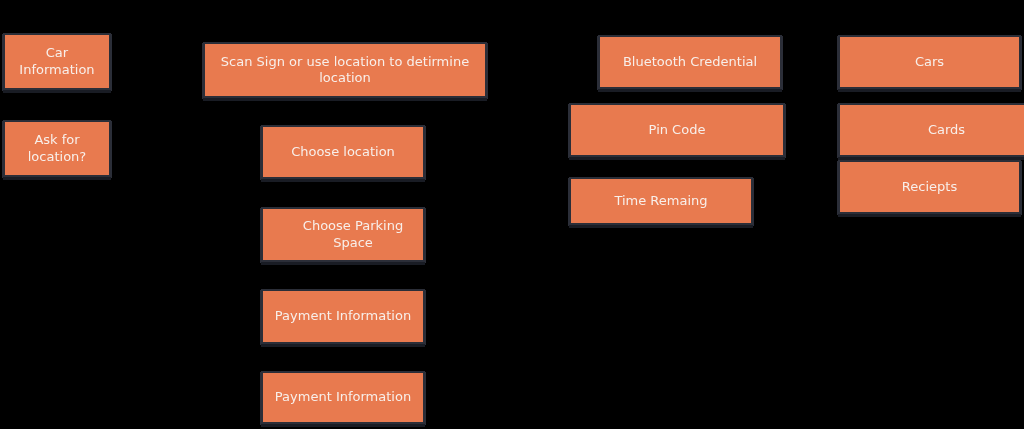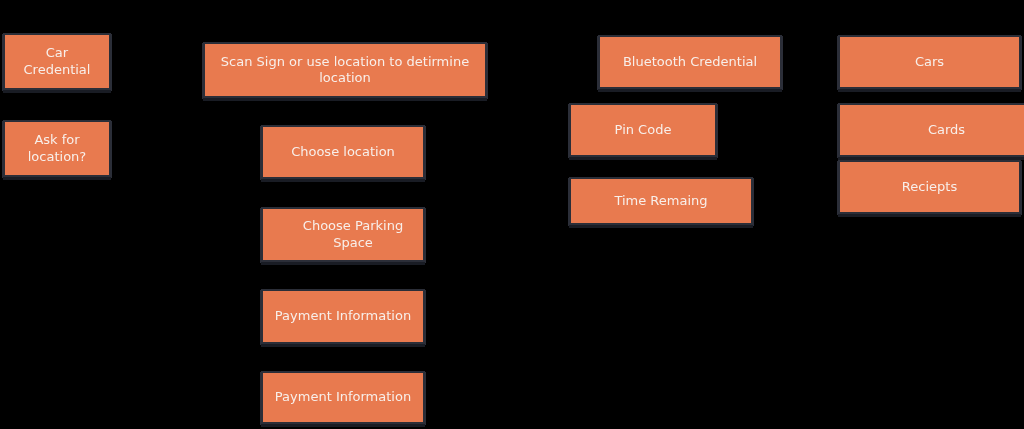--- a/index.html
+++ b/index.html
@@ -36,21 +36,21 @@
     padding: 2px 8px;
     user-select: none;
   }
 </style>
 </head>
 <body>
 
 <div class="canvas">
 
   <div class="node" style="left:3px; top:33px; width:108px; height:57px;">
-    <span class="node-label">Car Credential</span>
+    <span class="node-label">Car Information</span>
   </div>
 
   <div class="node" style="left:3px; top:120px; width:108px; height:57px;">
     <span class="node-label">Ask for location?</span>
   </div>
 
   <div class="node" style="left:203px; top:42px; width:284px; height:56px;">
     <span class="node-label">Scan Sign or use location to detirmine location</span>
   </div>
 
@@ -67,21 +67,21 @@
   </div>
 
   <div class="node" style="left:261px; top:371px; width:164px; height:53px;">
     <span class="node-label">Payment Information</span>
   </div>
 
   <div class="node" style="left:569px; top:35px; width:184px; height:54px;margin-left:29px;">
     <span class="node-label">Bluetooth Credential</span>
   </div>
 
-  <div class="node" style="left:569px; top:103px; width:148px; height:54px;">
+  <div class="node" style="left:569px; top:103px; width:216px; height:54px;">
     <span class="node-label">Pin Code</span>
   </div>
 
   <div class="node" style="left:569px; top:177px; width:184px; height:48px;">
     <span class="node-label">Time Remaing</span>
   </div>
 
   <div class="node" style="left:838px; top:35px; width:183px; height:54px;">
     <span class="node-label">Cars</span>
   </div>

